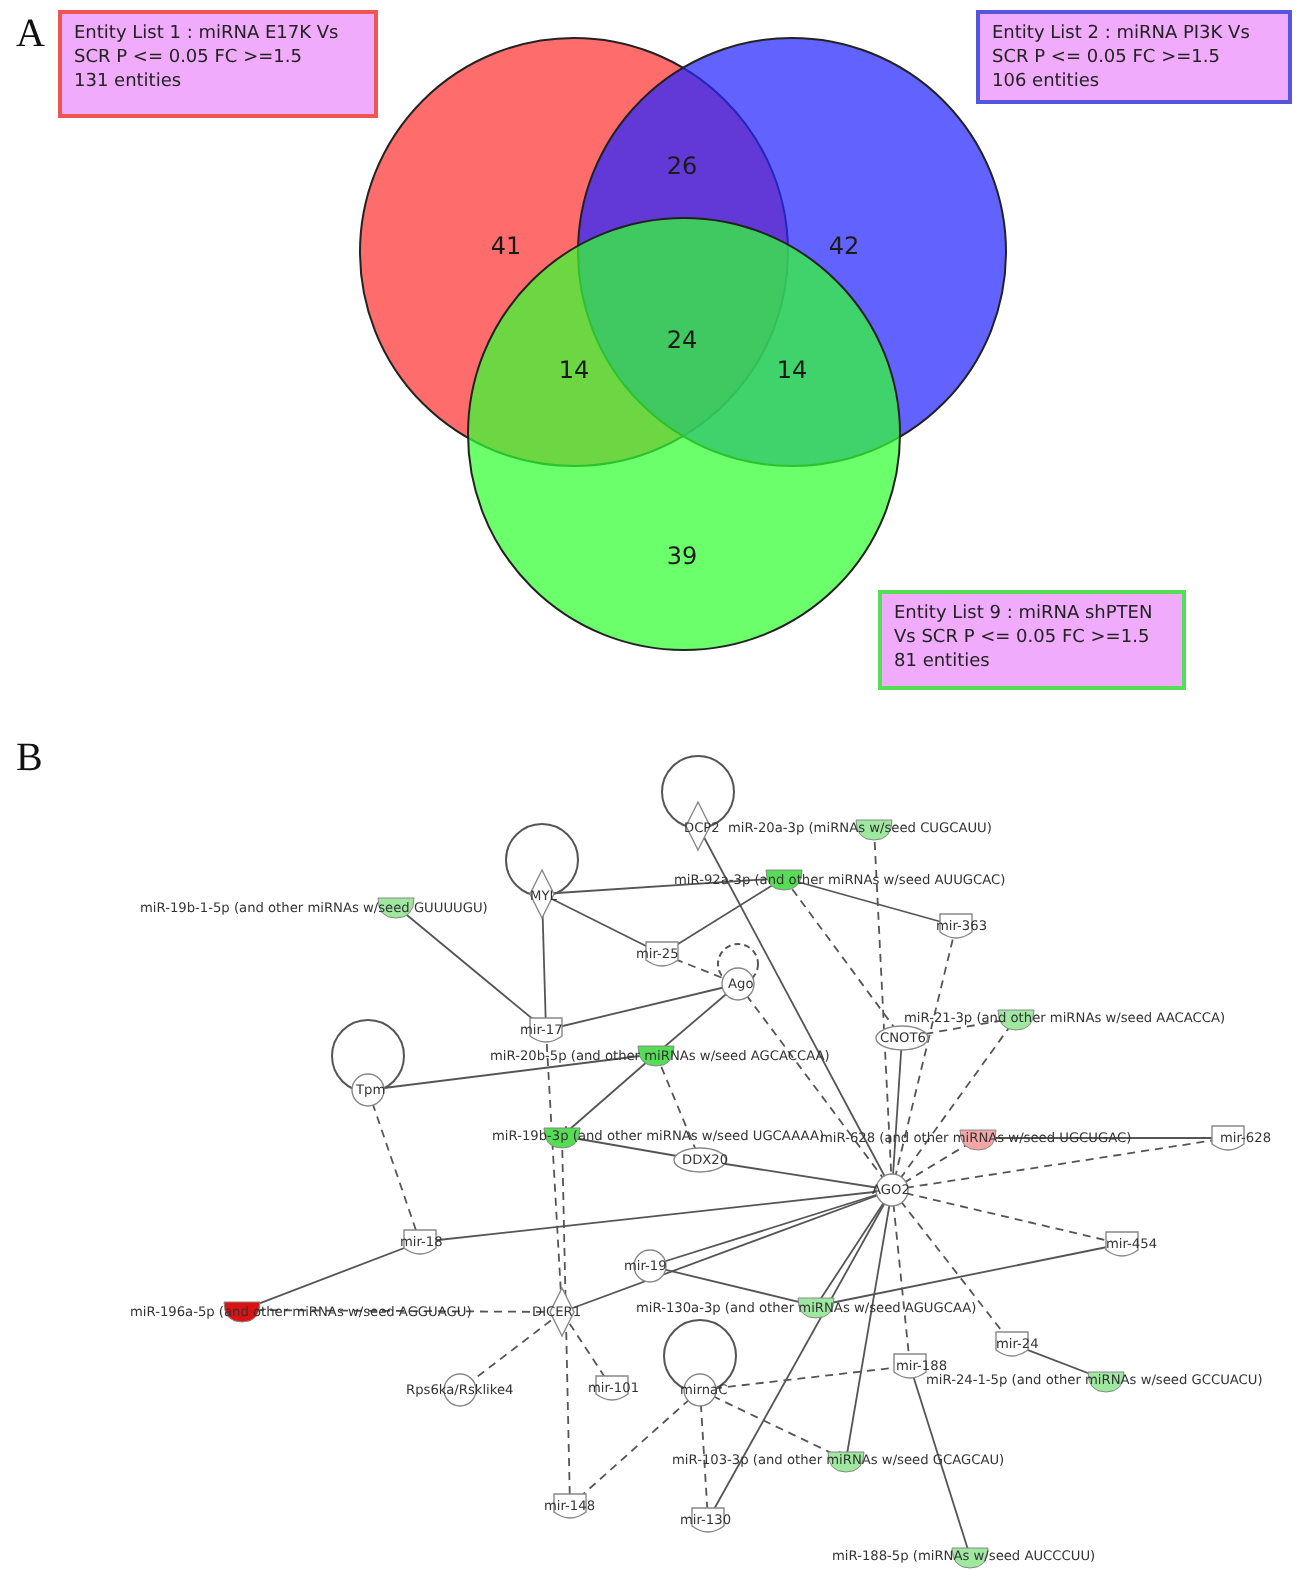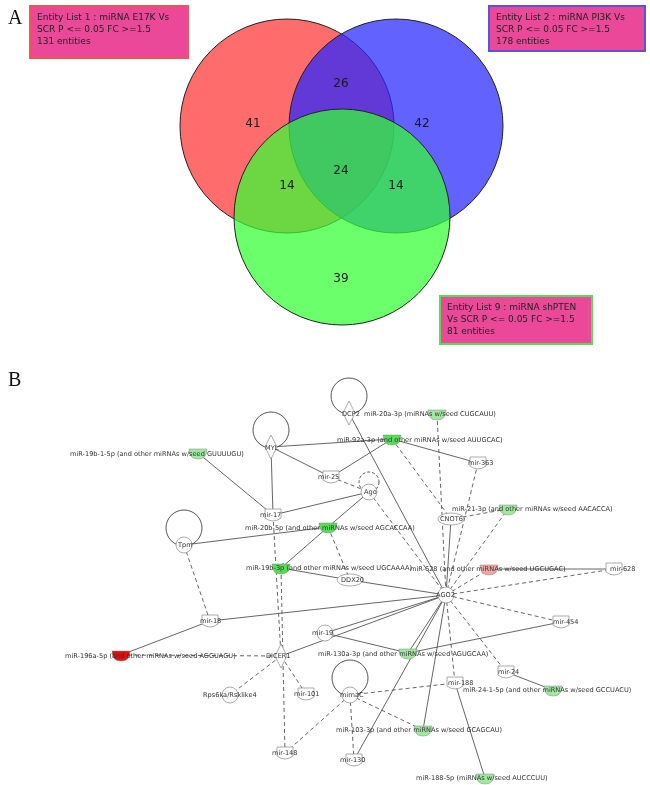--- a/index.html
+++ b/index.html
@@ -1,18 +1,18 @@
 <!DOCTYPE html>
 <html><head>
 <meta charset="utf-8">
 <style>
   html, body { margin:0; padding:0; background:#ffffff; }
   body { width:650px; height:785px; position:relative; overflow:hidden; font-family:"Liberation Sans", sans-serif; }
   .panel-label { position:absolute; font-family:"Liberation Serif", serif; font-size:20px; color:#111; }
-  .legend-box { position:absolute; background:#ec4899; font-family:"DejaVu Sans", sans-serif; font-size:9px; line-height:12px; color:#222; padding:4px 6px; box-sizing:border-box; }
+  .legend-box { position:absolute; background:#f0abfc; font-family:"DejaVu Sans", sans-serif; font-size:9px; line-height:12px; color:#222; padding:4px 6px; box-sizing:border-box; }
   .legend-box div { white-space:nowrap; }
   svg text { font-family:"DejaVu Sans", sans-serif; }
   .venn-num { font-size:12px; fill:#1a1a1a; }
   .net-label { font-size:6.6px; fill:#333; }
 </style>
 </head>
 <body>
 
 <div class="panel-label" style="left:8px;top:6px;">A</div>
 
@@ -32,21 +32,21 @@
 </svg>
 
 <div class="legend-box" style="left:29px;top:5px;width:160px;height:54px;border:2px solid #ee5555;">
   <div>Entity List 1 : miRNA E17K Vs</div>
   <div>SCR P &lt;= 0.05 FC &gt;=1.5</div>
   <div>131 entities</div>
 </div>
 <div class="legend-box" style="left:488px;top:5px;width:158px;height:47px;border:2px solid #5555dd;">
   <div>Entity List 2 : miRNA PI3K Vs</div>
   <div>SCR P &lt;= 0.05 FC &gt;=1.5</div>
-  <div>178 entities</div>
+  <div>106 entities</div>
 </div>
 <div class="legend-box" style="left:439px;top:295px;width:154px;height:50px;border:2px solid #55dd55;">
   <div>Entity List 9 : miRNA shPTEN</div>
   <div>Vs SCR P &lt;= 0.05 FC &gt;=1.5</div>
   <div>81 entities</div>
 </div>
 
 <div class="panel-label" style="left:8px;top:368px;">B</div>
 
 <svg id="net" width="650" height="420" viewBox="0 370 650 420" style="position:absolute;left:0;top:370px;">

